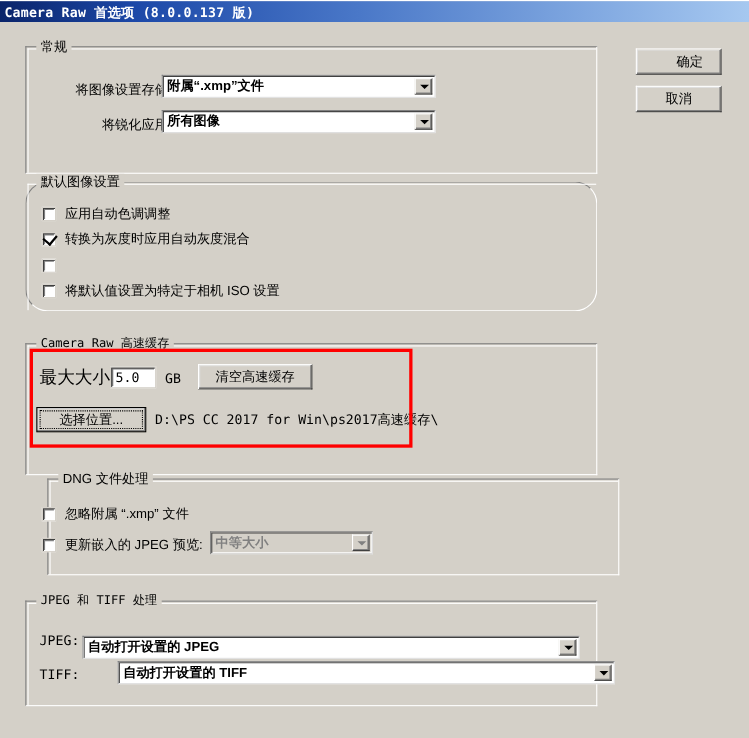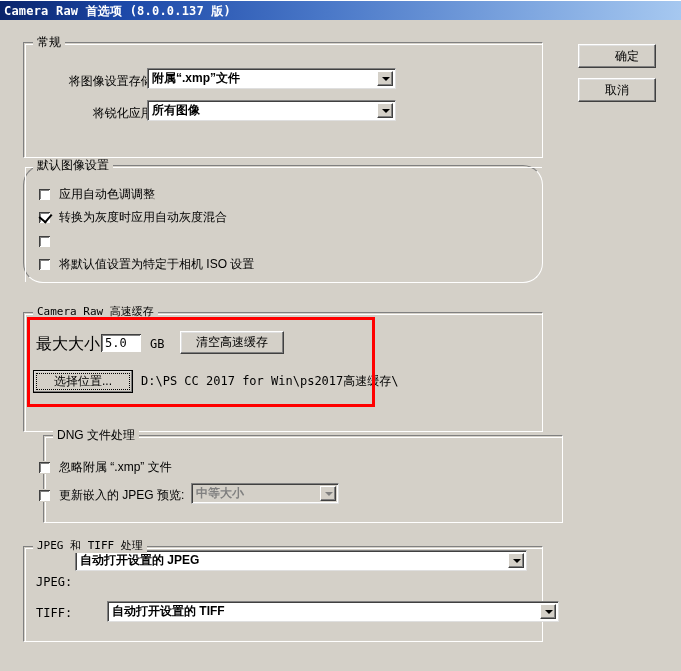--- a/index.html
+++ b/index.html
@@ -308,21 +308,21 @@
   <span class="combo-btn">
       <i class="arrow"></i>
     </span>
 </div>
 
 <div class="group" style="left:23px; top:546px; width:520px; height:96px;">
   <span class="group-title mono">JPEG 和 TIFF 处理</span>
 </div>
 
 <span class="static-text" style="left:36px; top:574px;">JPEG:</span>
-<div class="combo" style="left:75px; top:550px; width:452px;">
+<div class="combo" style="left:75px; top:578px; width:452px;">
   <span class="combo-text">自动打开设置的 JPEG</span>
   <span class="combo-btn">
       <i class="arrow"></i>
     </span>
 </div>
 
 <span class="static-text" style="left:36px; top:605px;">TIFF:</span>
 <div class="combo" style="left:75px; top:601px; width:452px;margin-left:32px;">
   <span class="combo-text">自动打开设置的 TIFF</span>
   <span class="combo-btn">

